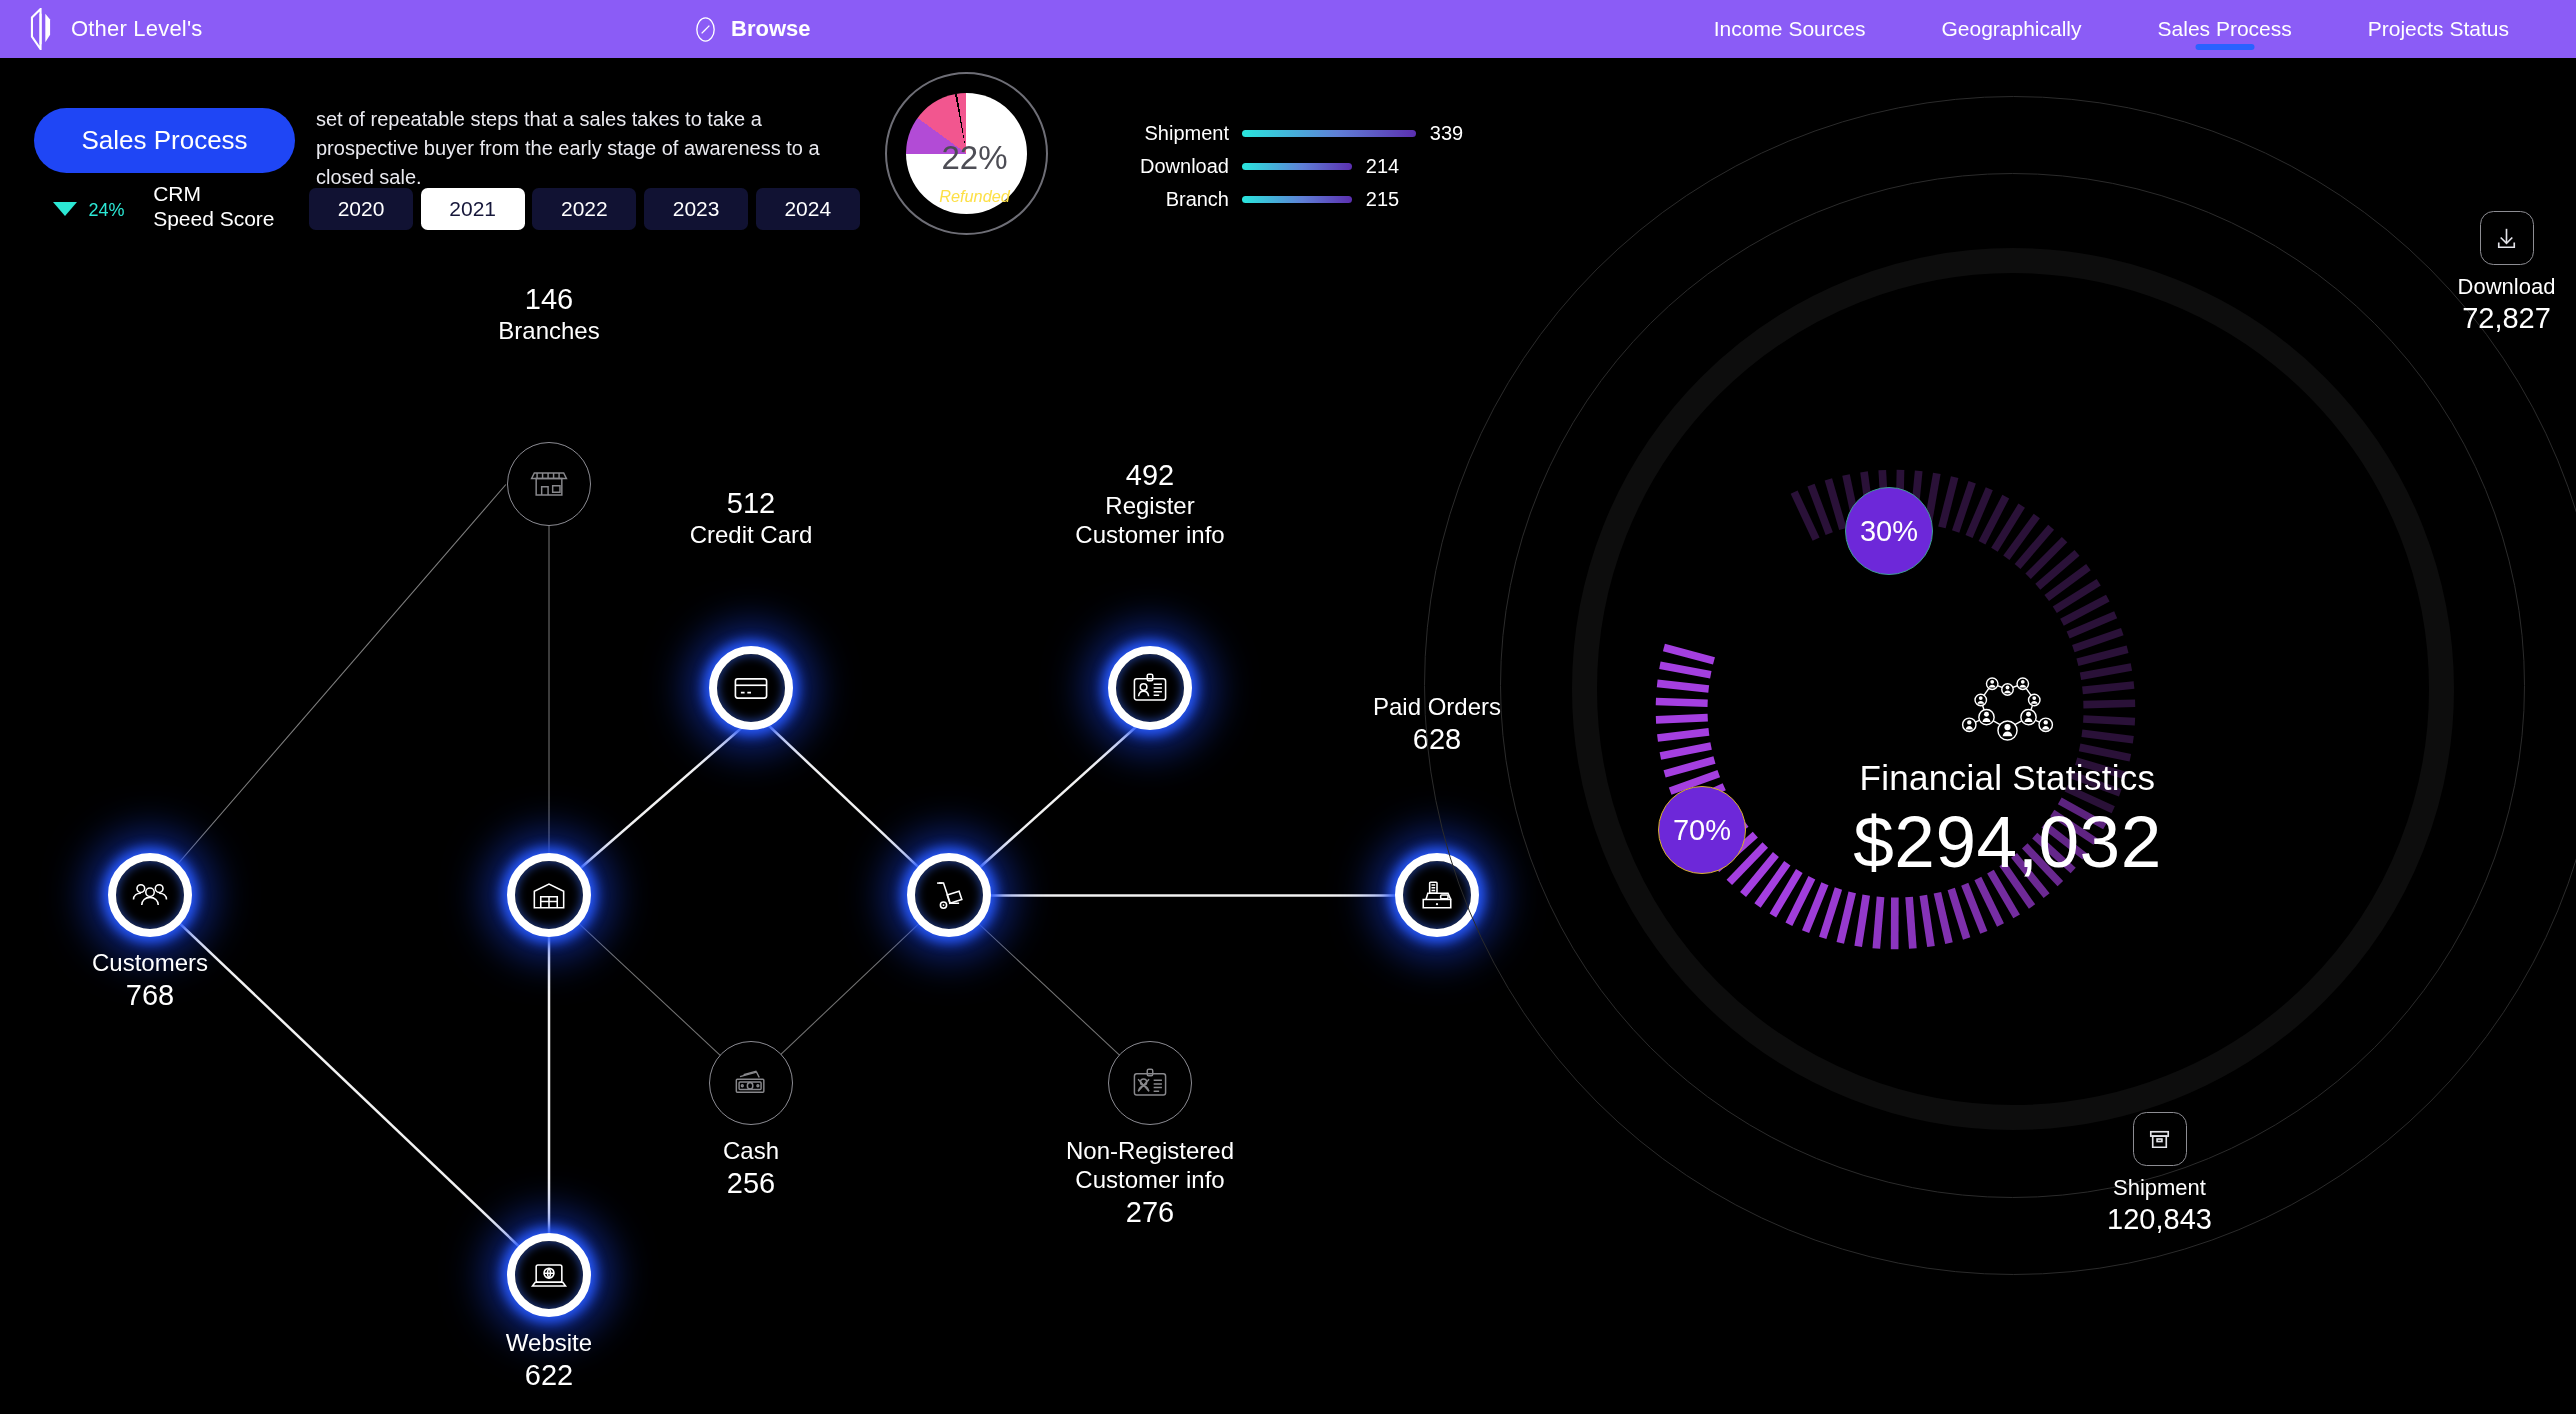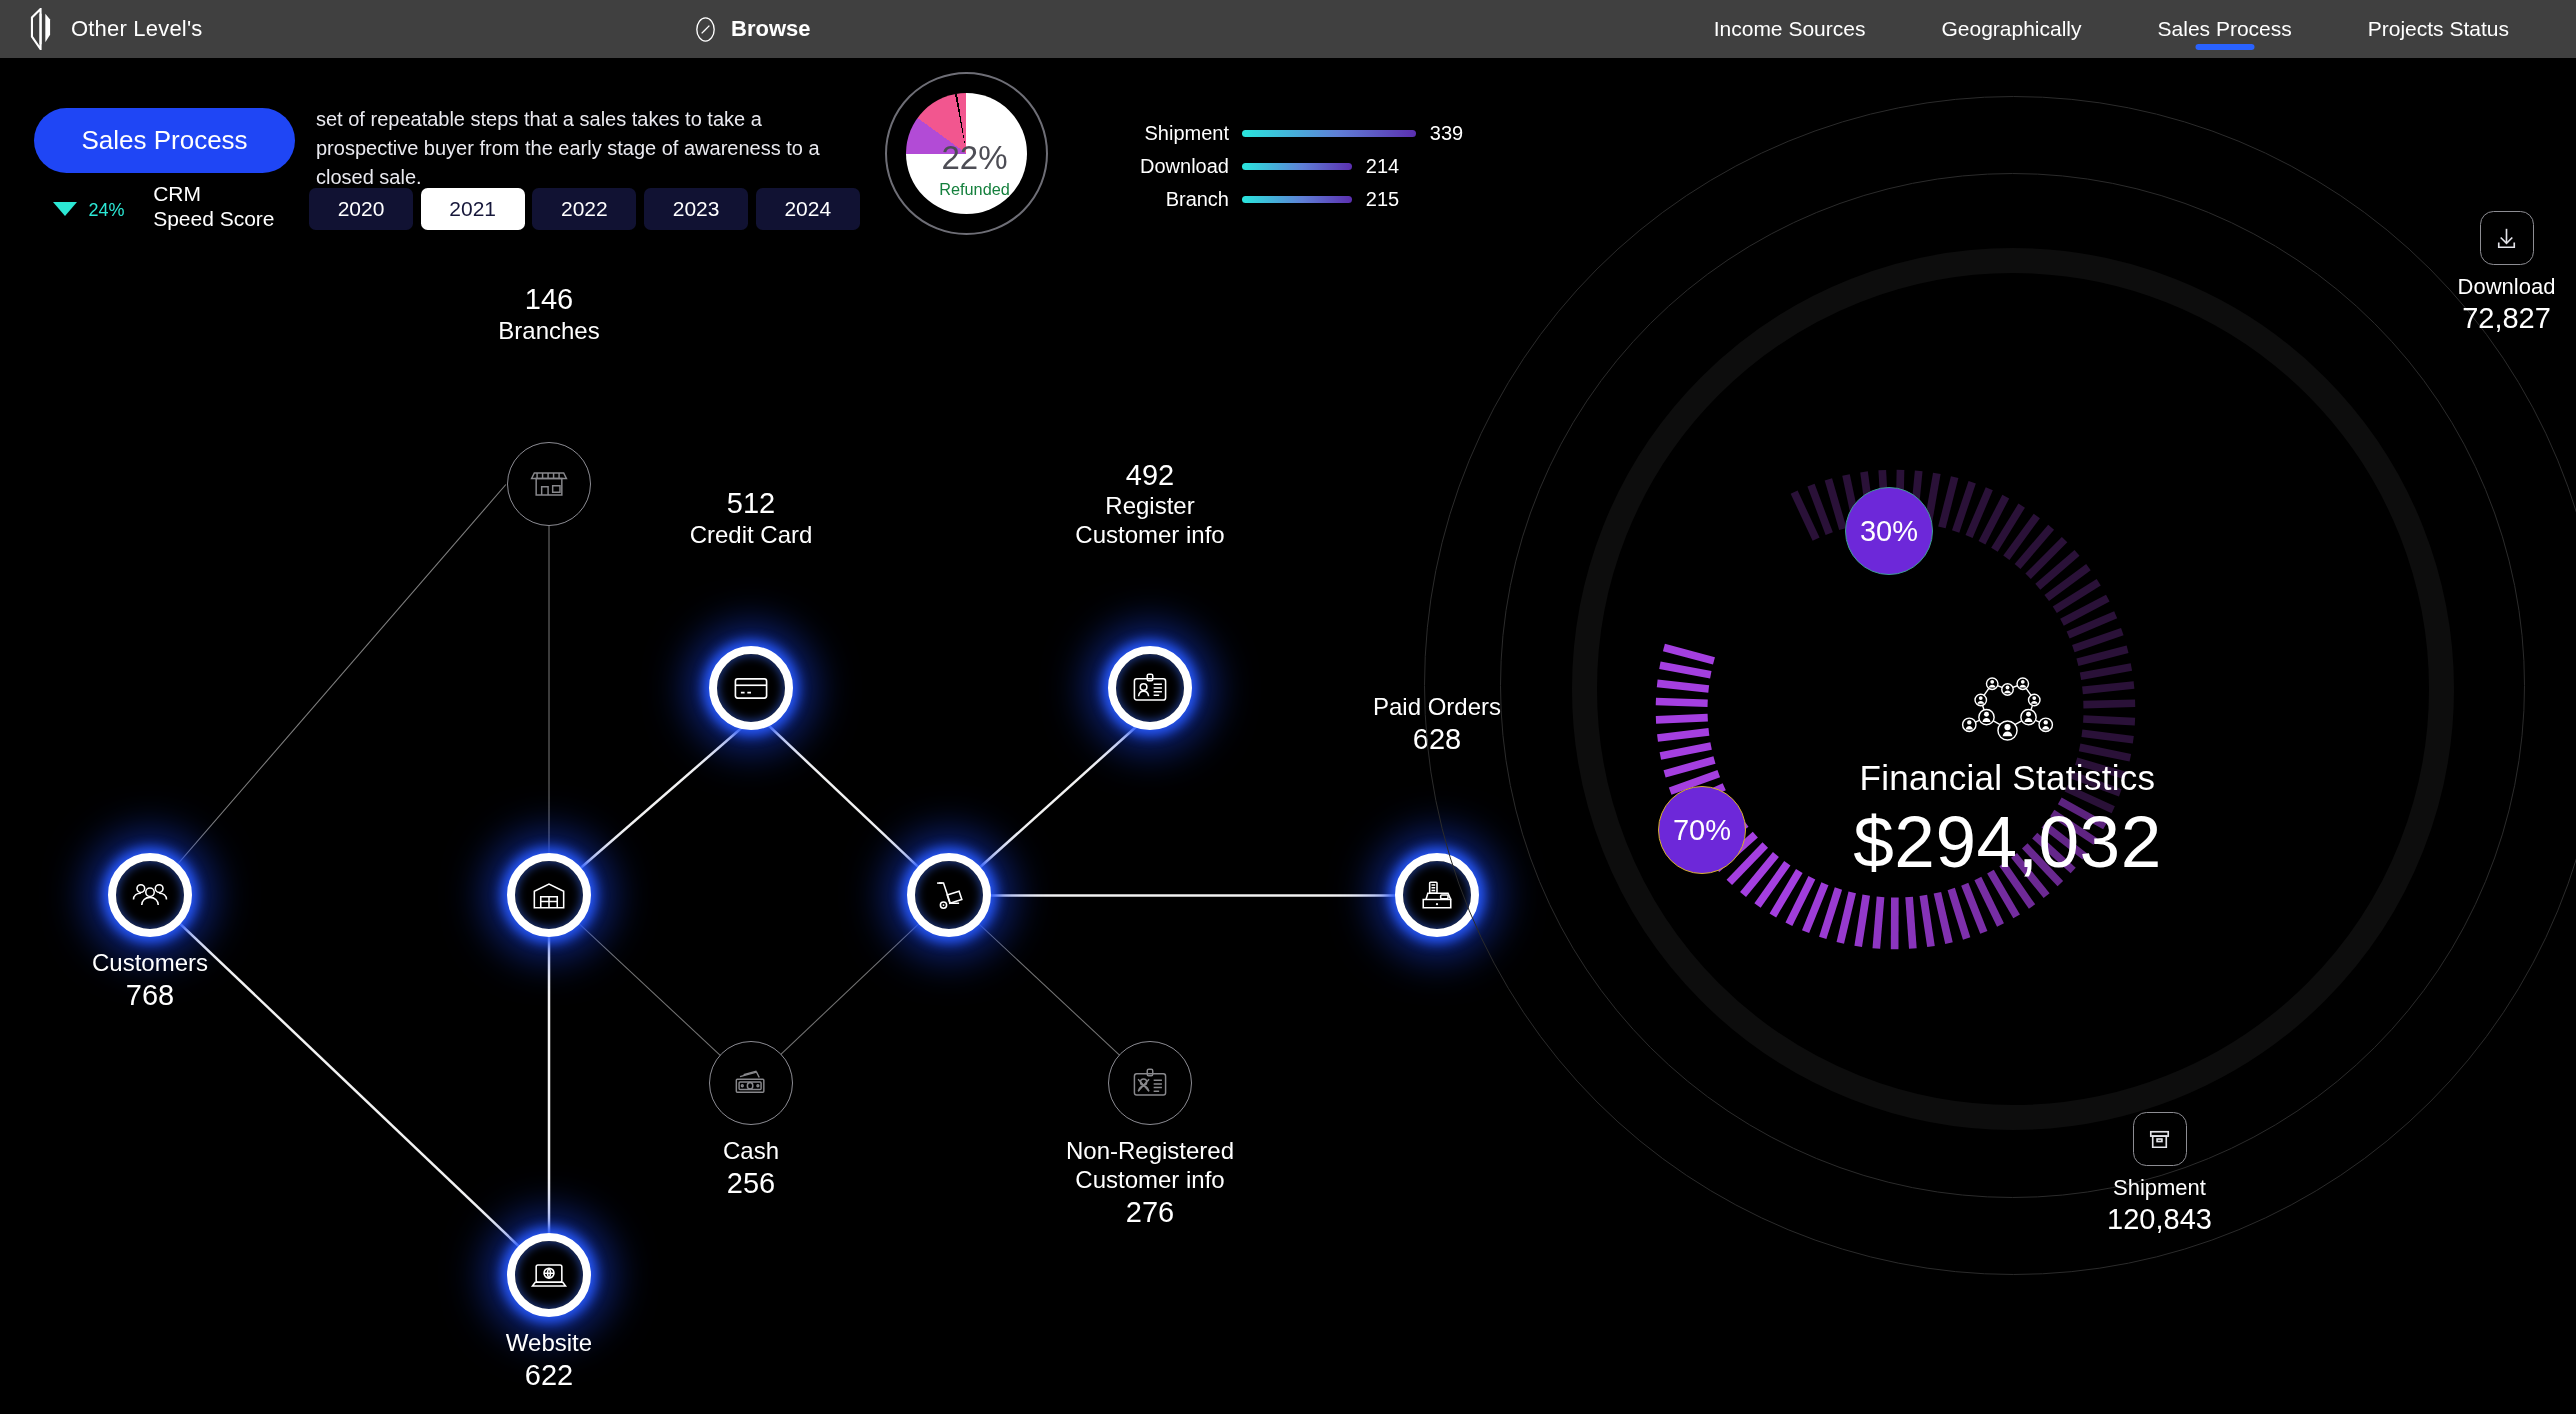--- a/index.html
+++ b/index.html
@@ -6,21 +6,21 @@
   html,body { background:#000; }
   body {
     width:2576px; height:1415px; overflow:hidden;
     font-family:"Liberation Sans", sans-serif;
     color:#fff; position:relative;
   }
 
   
   #topbar {
     position:absolute; left:0; top:0; width:2576px; height:58px;
-    background:#404040; display:flex; align-items:center;text-align:center;
+    background:#8b5cf6; display:flex; align-items:center;text-align:center;
   }
   #brand { display:flex; align-items:center; margin-left:29px; gap:17px; }
   #brand .logo { width:25px; height:42px; position:relative; }
   #brand .logo svg { display:block; }
   #brand .brand-text { font-size:22px; letter-spacing:0.2px; color:#fff; }
 
   #browse { display:flex; align-items:center; gap:12.5px; margin-left:489px;font-weight:bold; }
   #browse .compass { width:27px; height:27px; }
   #browse .browse-text { font-size:22px; color:#fff; }
 
@@ -83,21 +83,21 @@
   }
   #refund .pieslicegap{
     position:absolute; left:21px; top:21px; width:121px;height:121px;border-radius:50%;
     background:conic-gradient(from 270deg,rgba(0,0,0,0) 0deg 79deg, #000 79deg 81deg, rgba(0,0,0,0) 81deg 360deg);
   }
   #refund .ctext {
     position:absolute; left:16px; right:0; top:69px; text-align:center;
     color:#4a4a52; line-height:1;
   }
   #refund .cpct { font-size:33px; color:#4d4d55; }
-  #refund .clab { font-size:16.3px; color:#15803d; margin-top:7px; }
+  #refund .clab { font-size:16.3px; color:#fde047; margin-top:14px;font-style:italic; }
 
   
   #legend { position:absolute; left:1102px; top:117px; }
   .lrow { display:flex; align-items:center; height:33px; }
   .lname { width:127px; text-align:right; font-size:20px; color:#fff; }
   .lbar { height:6.7px; border-radius:3.8px; margin:0 13.4px;
           background:linear-gradient(90deg,#29e6dd 0%,#5f7fd6 55%,#5b2fb0 100%); }
   .lval { font-size:20px; color:#fff; }
 
   

